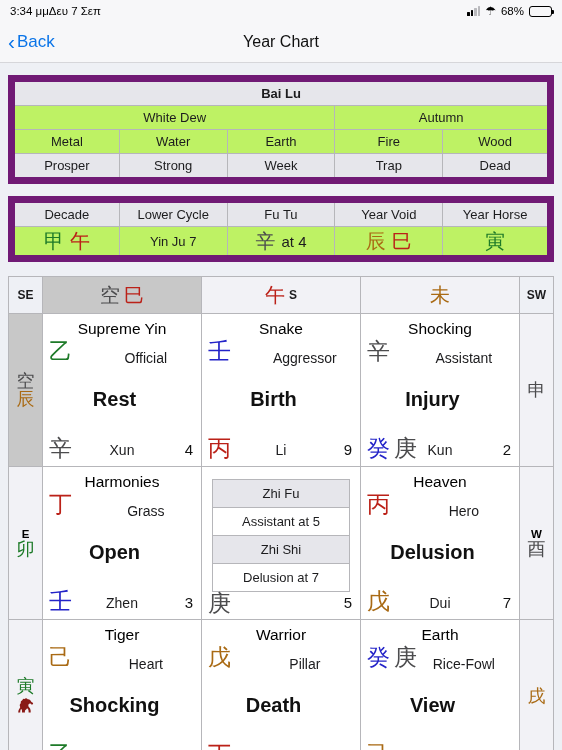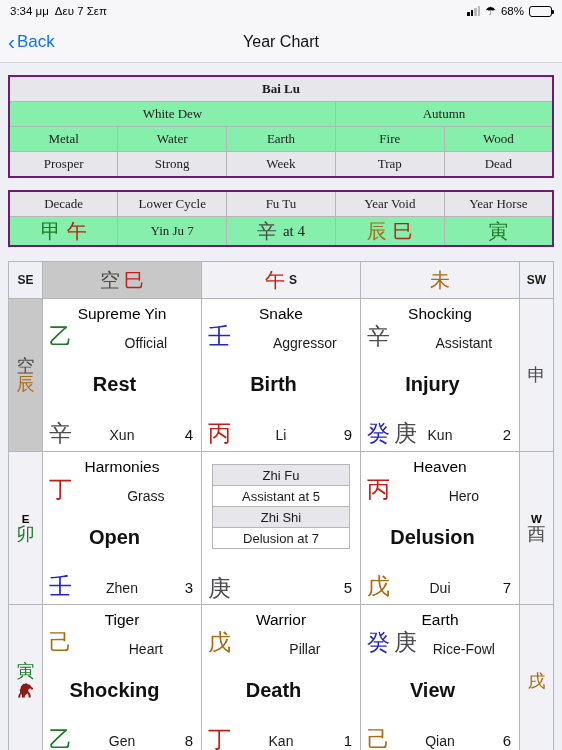--- a/index.html
+++ b/index.html
@@ -13,21 +13,21 @@
 
   
   .statusbar {
     height: 22px;
     display: flex; align-items: center;
     padding: 0 10px;
     font-size: 11.5px;
     color: #000;
     background: #f7f7f9;
   }
-  .sb-left { display: flex; gap: 6px; align-items: center; white-space: nowrap; }
+  .sb-left { display: flex; gap: 0; align-items: center; white-space: nowrap; }
   .sb-right { margin-left: auto; display: flex; align-items: center; gap: 5px; }
   .sb-signal { display: inline-flex; align-items: flex-end; gap: 1px; height: 10px; }
   .sb-signal i { width: 2.5px; background: #000; display: block; border-radius: .5px; }
   .sb-signal i:nth-child(1) { height: 4px; }
   .sb-signal i:nth-child(2) { height: 6px; }
   .sb-signal i:nth-child(3) { height: 8px; background:#b9b9bd; }
   .sb-signal i:nth-child(4) { height: 10px; background:#b9b9bd; }
   .sb-wifi { font-size: 12px; line-height: 1; }
   .sb-batt-pct { font-size: 11.5px; }
   .sb-batt {
@@ -54,36 +54,35 @@
   .chev { font-size: 21px; line-height: 1; font-weight: 300; margin-top:-2px; }
   .nav-title {
     position: absolute; left: 0; right: 0; text-align: center;
     font-size: 16px; color: #111; pointer-events: none;
   }
 
   
   .panel { margin: 12px 8px 0 8px; }
   table.grid {
     width: 100%; border-collapse: collapse;
-    border: 2px solid #701a75; background: #fff;
+    border: 7px solid #701a75; background: #fff;
     table-layout: fixed;
-    font-family: Liberation Serif, serif;
   }
   table.grid td {
     border: 0.8px solid #b6b6ba;
     text-align: center;
     font-size: 13px;
     color: #1c1c1e;
     padding: 4px 2px;
     height: 24px;
   }
   td.hdr { background: #e6e6eb; font-weight: bold; }
   td.sub { background: #e6e6eb; }
   td.red { color: #c0392b; }
-  td.plain { background: #86efac; }
+  td.plain { background: #bef264; }
 
   
   .cn { font-size: 20px; line-height: 1; }
   .cn-green { color: #1d7a28; }
   .cn-red { color: #bb2118; }
   .cn-brown { color: #a96a14; }
   .cn-blue { color: #2323c8; }
   .cn-gray { color: #4c4c4e; }
   .cell-inline { display: flex; align-items: center; justify-content: center; gap: 6px; }
   .at-lbl { font-size: 15px; color: #1c1c1e; }
@@ -130,21 +129,21 @@
 
   
   .center-cell { position: relative; height: 152px; background:#fff; }
   table.inner {
     position: absolute; top: 12px; left: 10px; right: 10px;
     border-collapse: collapse; width: calc(100% - 20px);
     border: 1px solid #8a8a8e; background:#fff;
   }
   table.inner td {
     border: 0.8px solid #b6b6ba; text-align:center;
-    font-size: 13px; color: #1c1c1e; height: 21px; padding: 1px;
+    font-size: 13px; color: #1c1c1e; height: 28px; padding: 1px;
   }
   table.inner td.shade { background:#e6e6eb; }
   .center-cell .p-stem-bl { left: 6px; bottom: 4px; }
   .center-cell .p-num { bottom: 8px; right: 8px; }
 </style>
 </head>
 <body>
 
 <div class="statusbar">
   <div class="sb-left">

